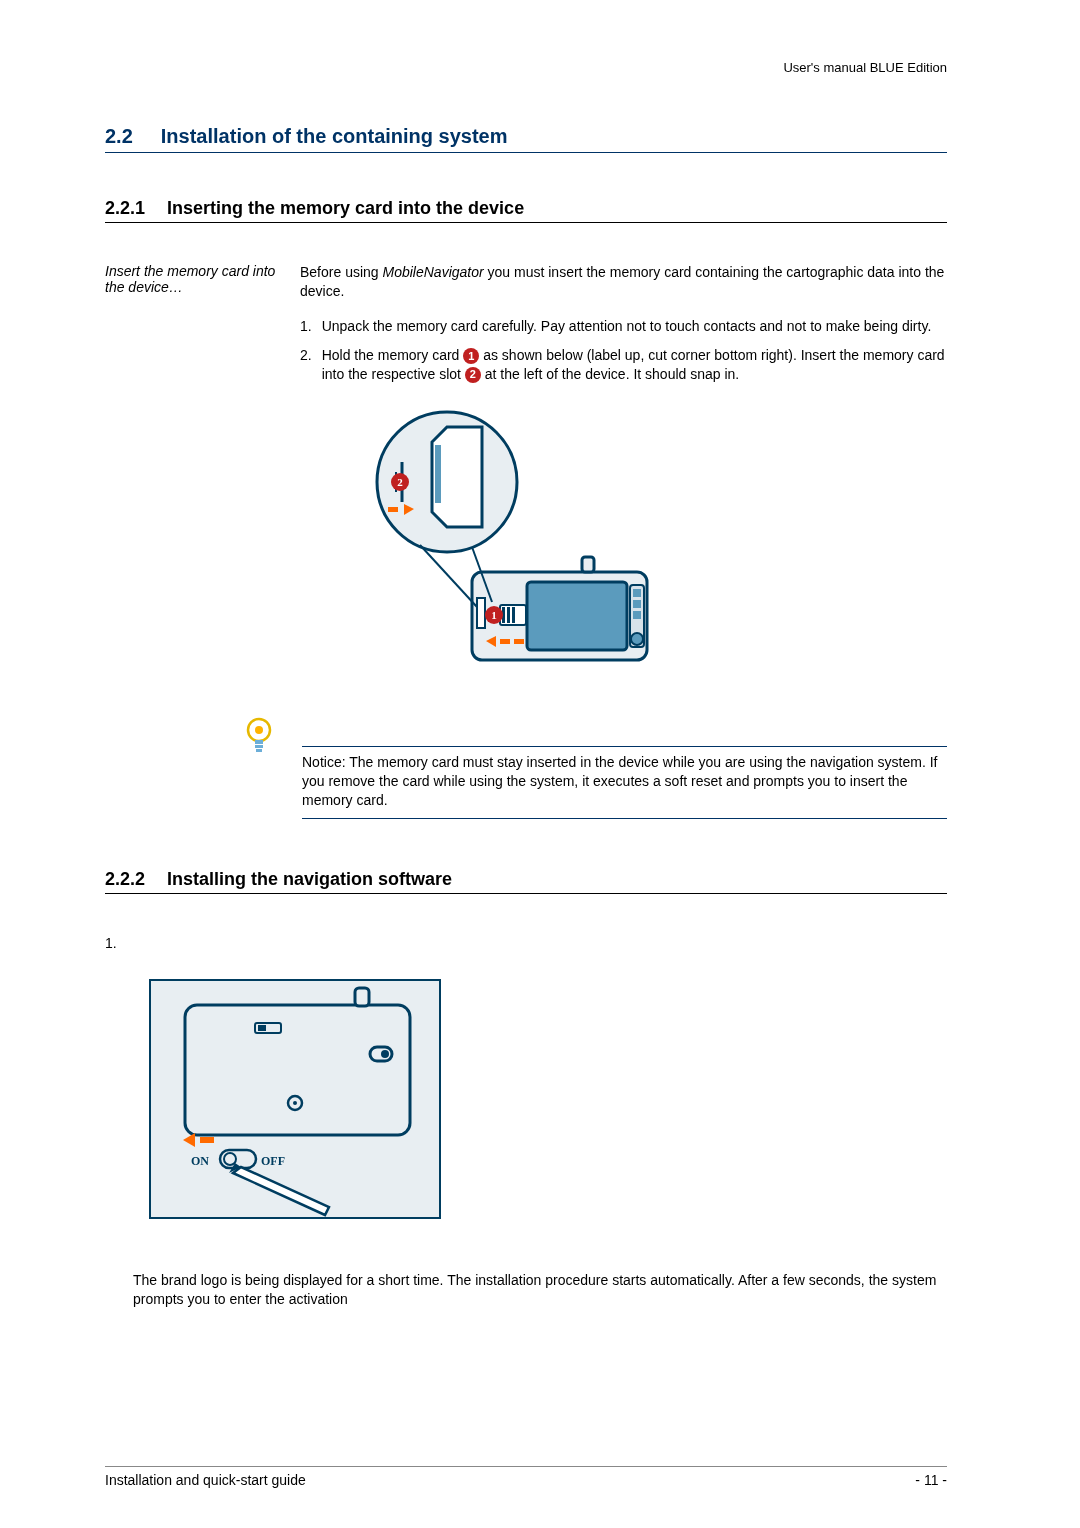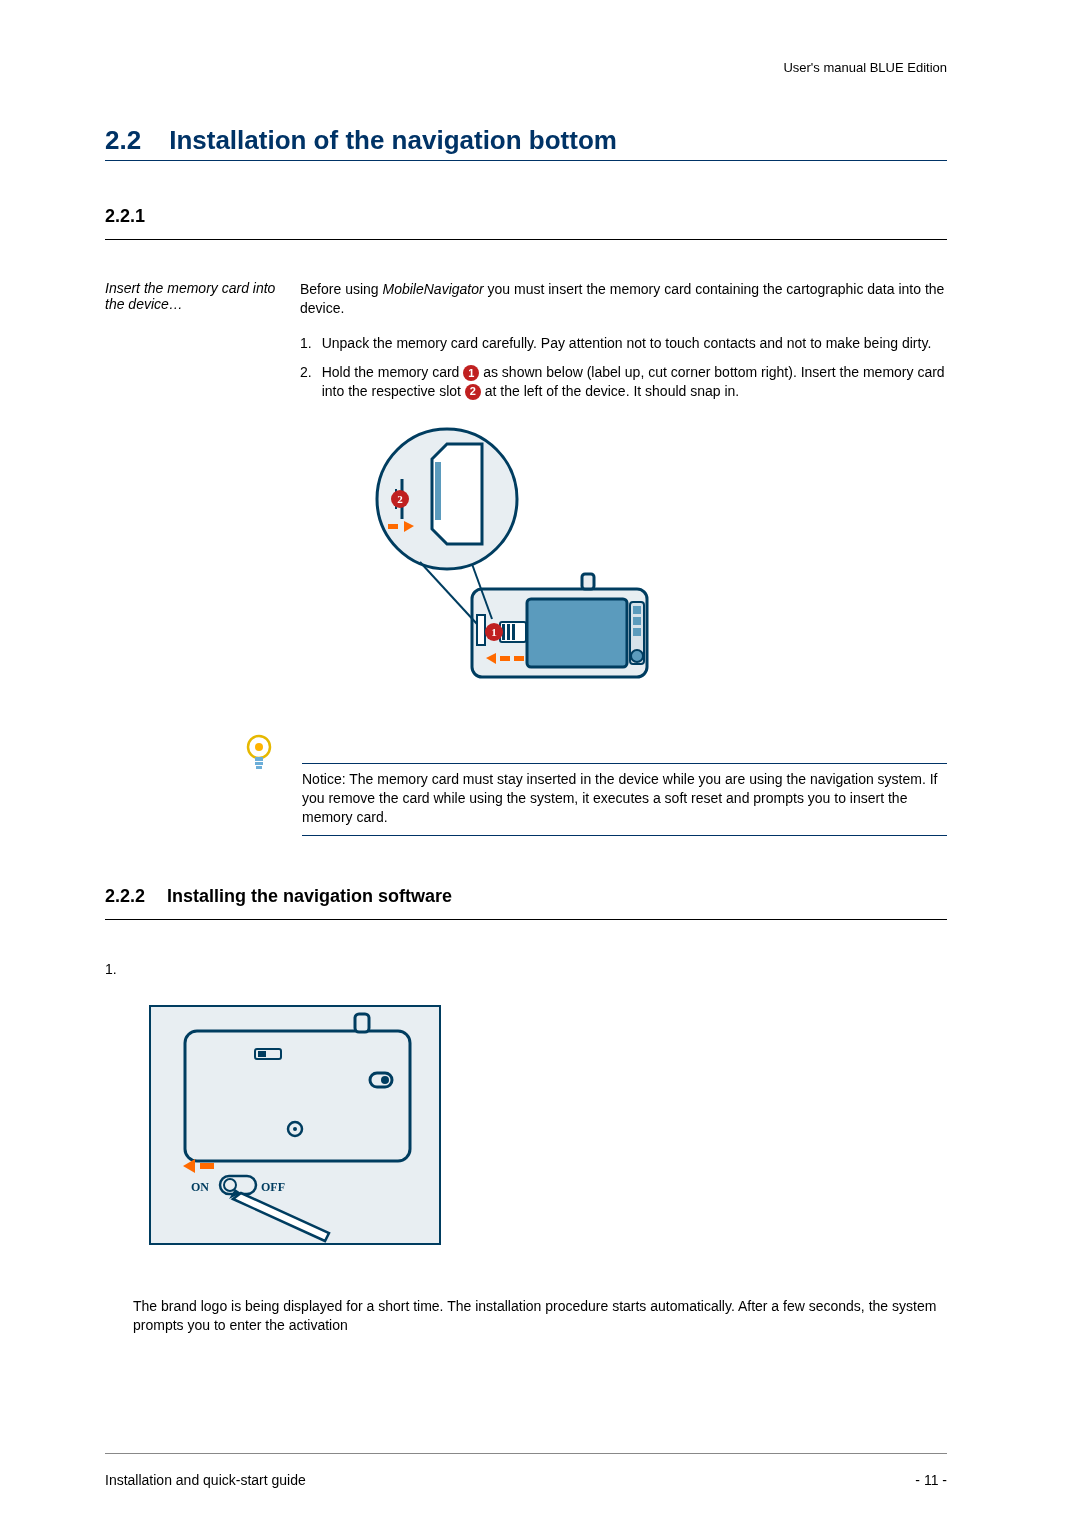--- a/index.html
+++ b/index.html
@@ -27,29 +27,29 @@
   .h2-row {
     display: flex;
     align-items: baseline;
     gap: 28px;
     color: #003366;
     border-bottom: 1.5px solid #003366;
     padding-bottom: 4px;
     margin-bottom: 45px;
   }
   .h2-num, .h2-title {
-    font-size: 26px;
+    font-size: 20px;
     font-weight: bold;
   }
   .h3-row {
     display: flex;
     align-items: flex-end;
     gap: 22px;
     border-bottom: 1px solid #000;
-    padding-bottom: 12px;
+    padding-bottom: 3px;
     margin-bottom: 40px;
   }
   .h3-num, .h3-title {
     font-size: 18px;
     font-weight: bold;
   }
   .two-col {
     display: flex;
     gap: 20px;
   }
@@ -115,41 +115,42 @@
     padding: 6px 0 8px 0;
     line-height: 1.35;
     margin-top: 48px;
   }
   .footer {
     position: absolute;
     left: 105px;
     right: 105px;
     bottom: 40px;
     border-top: 1px solid #888;
-    padding-top: 18px;
+    padding-top: 5px;
     display: flex;
     justify-content: space-between;
     font-size: 14px;
   }
   b { font-weight: normal; }
 </style>
 </head>
 <body>
 
 <div class="page">
 
   <div class="top-header">User's manual BLUE Edition</div>
 
   <div class="h2-row">
     <span class="h2-num">2.2</span>
-    <span class="h2-title">Installation of the navigation bottom</span>
+    <span class="h2-title">Installation of the containing system</span>
   </div>
 
   <div class="h3-row">
     <span class="h3-num">2.2.1</span>
+    <span class="h3-title">Inserting the memory card into the device</span>
   </div>
 
   <div class="two-col">
     <div class="side-label">Insert the memory card into the device…</div>
     <div class="main-col">
       <p class="para">
         <span>Before using </span><b><i>MobileNavigator</i></b><span> you must insert the memory card containing the cartographic data into the device.</span>
       </p>
 
       <div class="ol-item">

